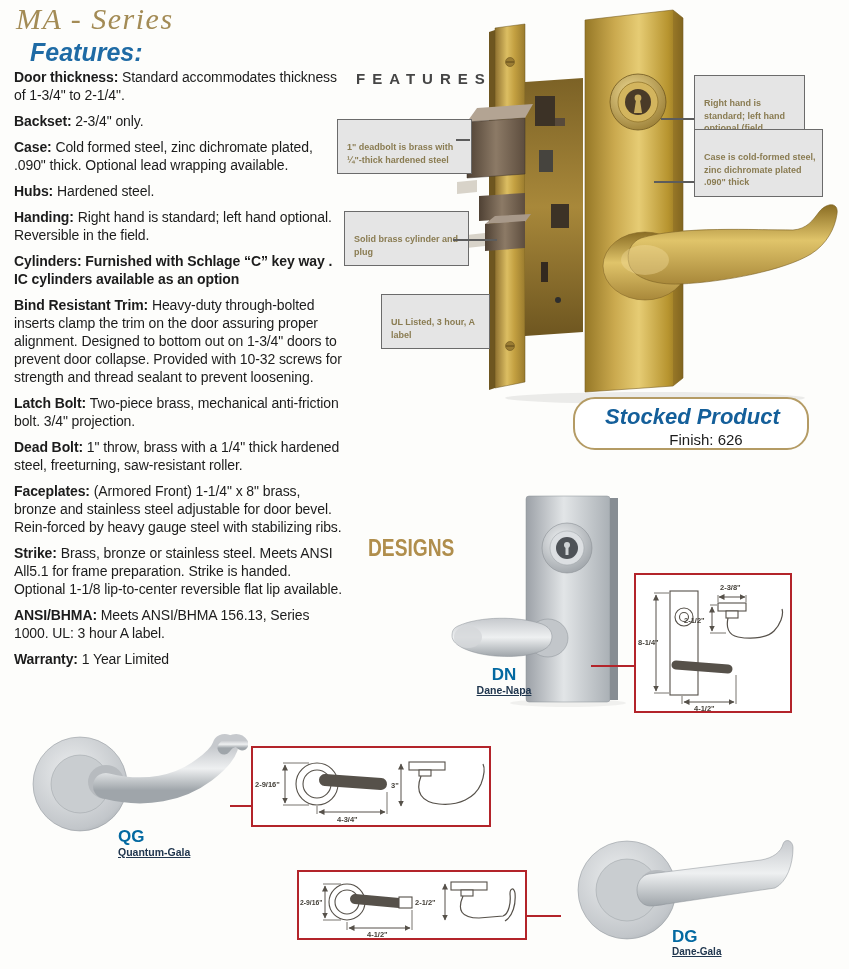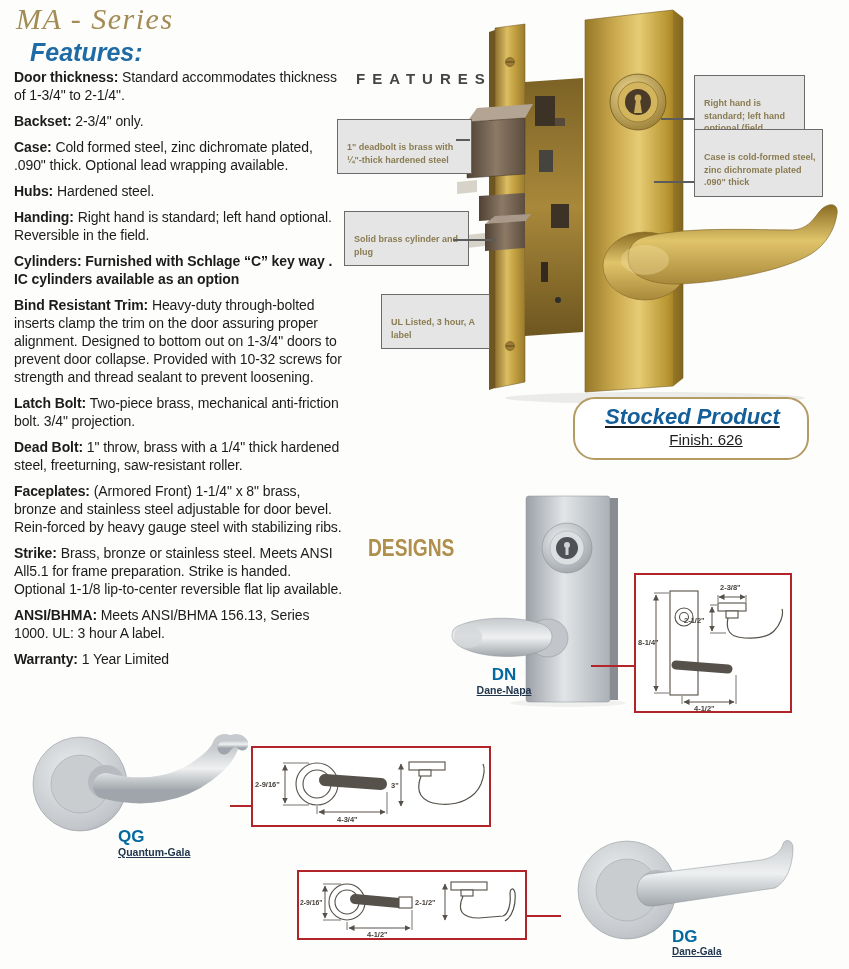--- a/index.html
+++ b/index.html
@@ -17,22 +17,22 @@
   .feat.allbold{font-weight:bold;}
 
   
   .diagram-h{left:336px;top:70px;font-size:15px;font-weight:bold;letter-spacing:7px;color:#454545;margin-left:20px;}
   .callout{border:1px solid #6b6b6b;background:#e5e5e5;color:#8a7c52;font-size:9px;font-weight:bold;
            line-height:1.4;padding:21px 6px 7px 9px;}
   .conn{height:2px;background:#5c5c5c;}
   .redline{height:2px;background:#b3242a;}
 
   
-  .stocked{left:573px;top:397px;width:236px;height:63px;border:2px solid #b49b64;border-radius:22px;
-           background:#fff;box-sizing:border-box;padding:5px 0 12px 30px;text-decoration:underline;}
+  .stocked{left:573px;top:397px;width:236px;height:53px;border:2px solid #b49b64;border-radius:22px;
+           background:#fff;box-sizing:border-box;padding:5px 0 12px 30px;}
   .stocked-title{font-size:22px;font-weight:bold;font-style:italic;color:#145f9a;}
   .stocked-finish{font-size:15px;color:#1c1c1c;margin-top:1px;text-align:center;}
 
   
   .designs-h{left:368px;top:534px;font-size:24px;font-weight:bold;color:#b08e4c;
              transform:scaleX(.8);transform-origin:left top;}
   .design-label .code{font-size:17px;font-weight:bold;color:#0369a1;line-height:1.05;}
   .design-label .dname{font-size:10.5px;font-weight:bold;color:#21374f;text-decoration:underline;}
   .redbox{border:2px solid #b3242a;background:#fff;box-sizing:border-box;}
   .dim-svg text{font-size:7.5px;font-weight:600;fill:#45413a;font-family:"Liberation Sans",sans-serif;}

